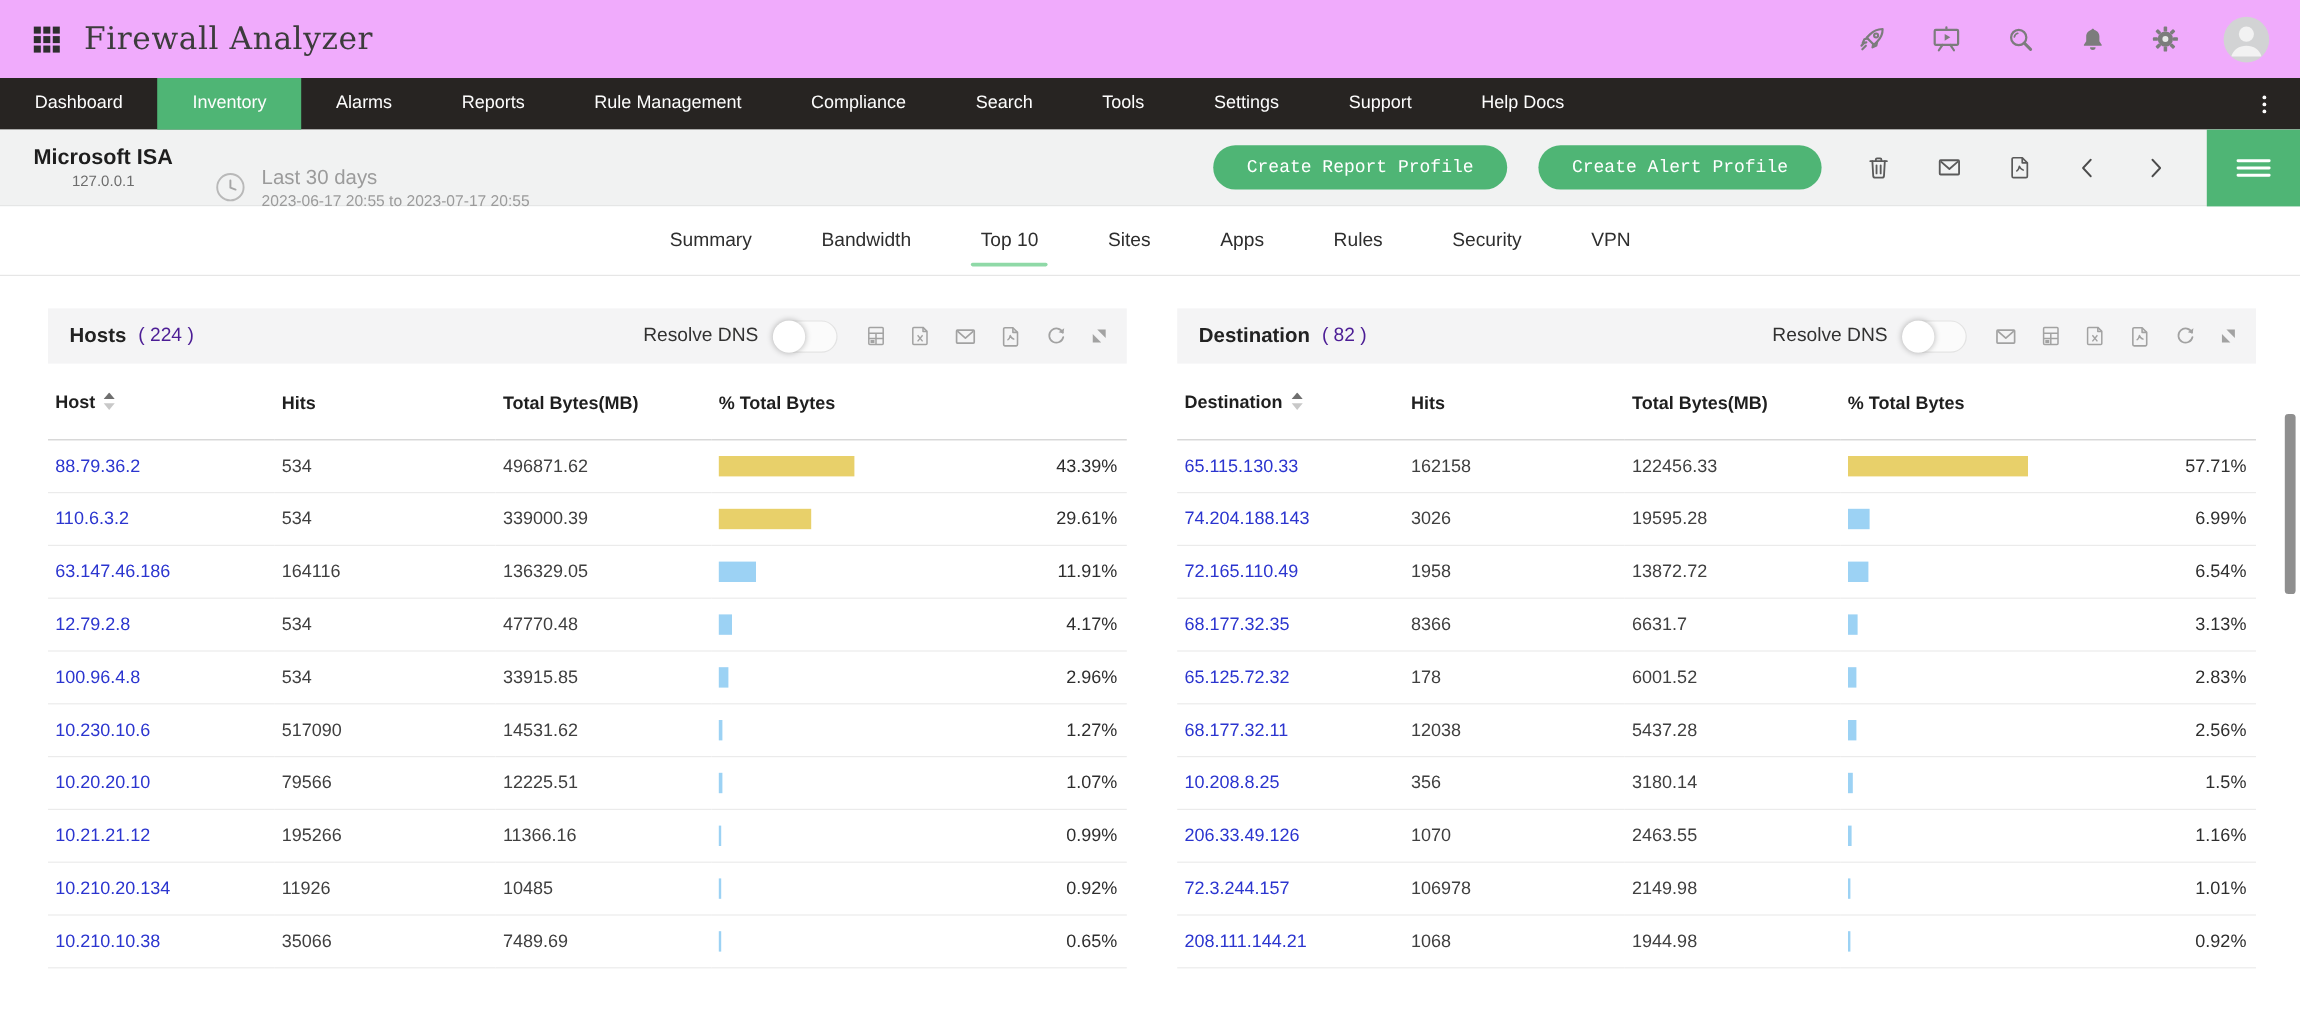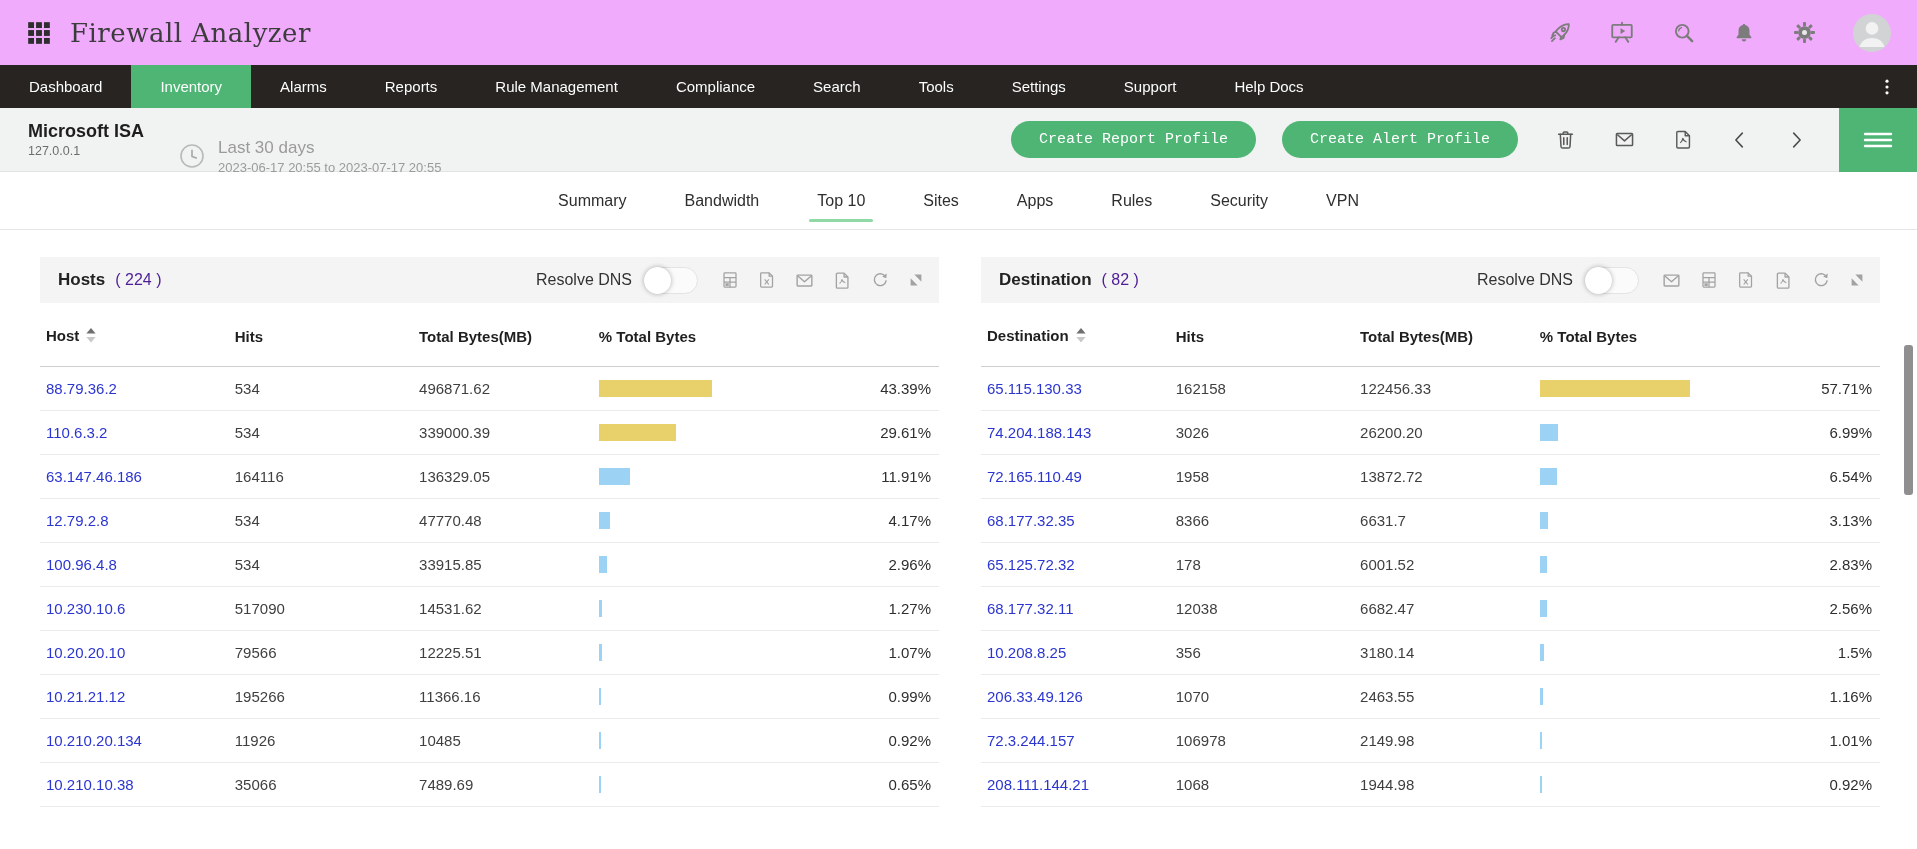--- a/index.html
+++ b/index.html
@@ -9,27 +9,27 @@
   
   .topbar { height:65px; background:#f0abfc; display:flex; align-items:center; padding:0 26px; }
   .logo-grid { color:#2e2e2e; margin-right:18px; display:flex; }
   .logo-text { font-family:"DejaVu Serif", serif; font-size:26px; color:#3c3c3c; letter-spacing:.5px; }
   .topbar-right { margin-left:auto; display:flex; align-items:center; gap:36px; color:#7c7c7c; }
   .tb-icon { display:flex; cursor:pointer; }
   .avatar { width:38px; height:38px; border-radius:50%; background:#d2d3d4; display:flex; align-items:center; justify-content:center; overflow:hidden; }
 
   
   .nav { height:43px; background:#272422; display:flex; align-items:stretch; color:#fdfdfd; font-size:15px; }
-  .nav-item { display:flex; align-items:center; padding:0 29px; cursor:pointer; }
+  .nav-item { display:flex; align-items:flex-start; padding:12px 29px; cursor:pointer; }
   .nav-item.active { background: var(--green); }
   .nav-kebab { margin-left:auto; display:flex; align-items:center; padding:0 20px; cursor:pointer; }
 
   
   .subheader { height:64px; background:#f1f2f2; border-bottom:1px solid #e2e3e3; display:flex; align-items:center; padding-left:28px; }
-  .device { display:flex; flex-direction:column; justify-content:center; }
+  .device { display:flex; flex-direction:column; justify-content:center;align-items:center; }
   .device-name { font-size:18px; font-weight:bold; color:#1e1e1e; }
   .device-ip { font-size:12.5px; color:#6d6d6d; margin-top:2px; }
   .period { display:flex; align-items:center; margin-left:34px; color:#9b9b9b;margin-top:33px; }
   .clock { display:flex; margin-right:12px; }
   .period-text { display:flex; flex-direction:column; }
   .period-label { font-size:17px; }
   .period-range { font-size:13px; margin-top:2px; }
   .sub-actions { margin-left:auto; display:flex; align-items:center; }
   .pill-btn { height:37px; border:none; border-radius:19px; background:var(--green); color:#fff;
     font-size:15px; padding:0 28px; margin-left:26px; cursor:pointer; font-family:Liberation Mono, monospace; }
@@ -616,21 +616,21 @@
               <div class="pctcell">
                 <span class="bar" style="width: 150.046px; background: rgb(232, 208, 106);"></span>
                 <span class="pct">57.71%</span>
               </div>
             </td>
   </tr>
 
   <tr>
     <td><a class="ip">74.204.188.143</a></td>
     <td class="hits">3026</td>
-    <td class="bytes">26200.20</td>
+    <td class="bytes">19595.28</td>
     <td>
               <div class="pctcell">
                 <span class="bar" style="width: 18.174px; background: rgb(156, 210, 244);"></span>
                 <span class="pct">6.99%</span>
               </div>
             </td>
   </tr>
 
   <tr>
     <td><a class="ip">72.165.110.49</a></td>
@@ -664,21 +664,21 @@
               <div class="pctcell">
                 <span class="bar" style="width: 7.358px; background: rgb(156, 210, 244);"></span>
                 <span class="pct">2.83%</span>
               </div>
             </td>
   </tr>
 
   <tr>
     <td><a class="ip">68.177.32.11</a></td>
     <td class="hits">12038</td>
-    <td class="bytes">6682.47</td>
+    <td class="bytes">5437.28</td>
     <td>
               <div class="pctcell">
                 <span class="bar" style="width: 6.656px; background: rgb(156, 210, 244);"></span>
                 <span class="pct">2.56%</span>
               </div>
             </td>
   </tr>
 
   <tr>
     <td><a class="ip">10.208.8.25</a></td>

